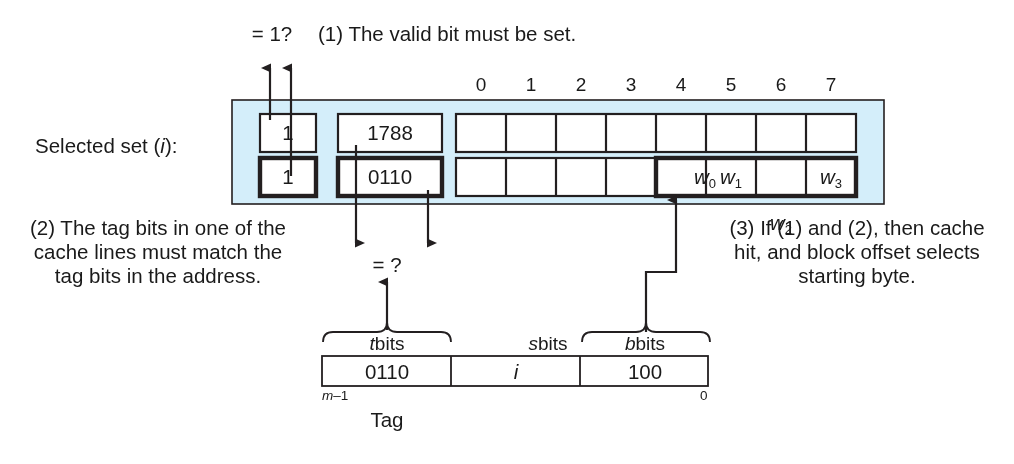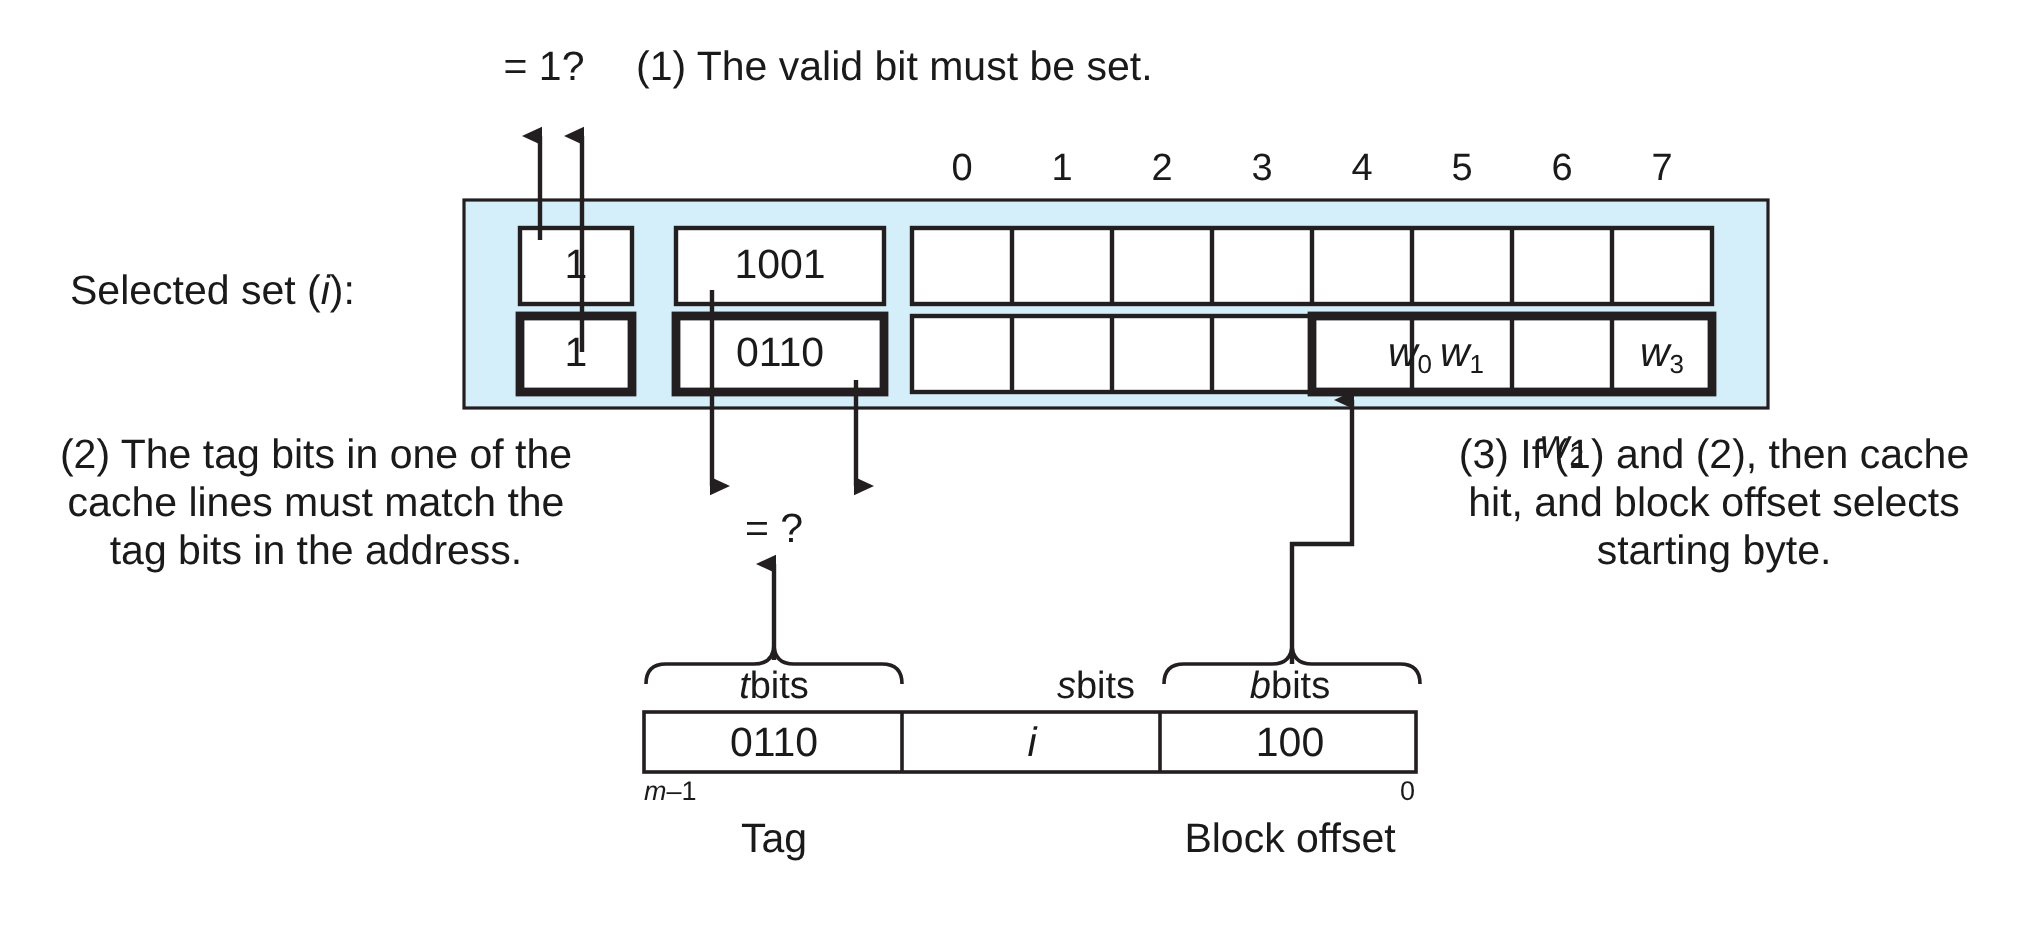--- a/index.html
+++ b/index.html
@@ -115,21 +115,21 @@
   <div class="txt t19 ctr" style="left:481px; top:74px;">0</div>
   <div class="txt t19 ctr" style="left:531px; top:74px;">1</div>
   <div class="txt t19 ctr" style="left:581px; top:74px;">2</div>
   <div class="txt t19 ctr" style="left:631px; top:74px;">3</div>
   <div class="txt t19 ctr" style="left:681px; top:74px;">4</div>
   <div class="txt t19 ctr" style="left:731px; top:74px;">5</div>
   <div class="txt t19 ctr" style="left:781px; top:74px;">6</div>
   <div class="txt t19 ctr" style="left:831px; top:74px;">7</div>
 
   <div class="txt t20 ctr" style="left:288px; top:121px;">1</div>
-  <div class="txt t20 ctr" style="left:390px; top:121px;">1001</div>
+  <div class="txt t20 ctr" style="left:390px; top:121px;">1788</div>
 
   <div class="txt t20 ctr" style="left:288px; top:165px;">1</div>
   <div class="txt t20 ctr" style="left:390px; top:165px;">0110</div>
 
   <div class="txt t20 ctr ital" style="left:681px; top:165px;margin-left:24px;"><span>w</span><span class="sub">0</span></div>
   <div class="txt t20 ctr ital" style="left:731px; top:165px;"><span>w</span><span class="sub">1</span></div>
   <div class="txt t20 ctr ital" style="left:781px; top:165px;margin-top:46px;"><span>w</span><span class="sub">2</span></div>
   <div class="txt t20 ctr ital" style="left:831px; top:165px;"><span>w</span><span class="sub">3</span></div>
 
   <div class="txt t20 blk" style="left:18px; top:216px; width:280px;">(2) The tag bits in one of the cache lines must match the tag bits in the address.</div>
@@ -143,15 +143,14 @@
   <div class="txt t19 ctr" style="left:645px; top:333px;"><span class="ital">b</span><span>bits</span></div>
 
   <div class="txt t20 ctr" style="left:387px; top:360px;">0110</div>
   <div class="txt t20 ctr ital" style="left:516px; top:360px;">i</div>
   <div class="txt t20 ctr" style="left:645px; top:360px;">100</div>
 
   <div class="txt t13" style="left:322px; top:388px;"><span class="ital">m</span><span>–1</span></div>
   <div class="txt t13" style="left:700px; top:388px;">0</div>
 
   <div class="txt t20 ctr" style="left:387px; top:408px;">Tag</div>
-  <div class="txt t20 ctr" style="left:645px; top:408px;">Block offset</div>
 
 </div>
 
 </body></html>

